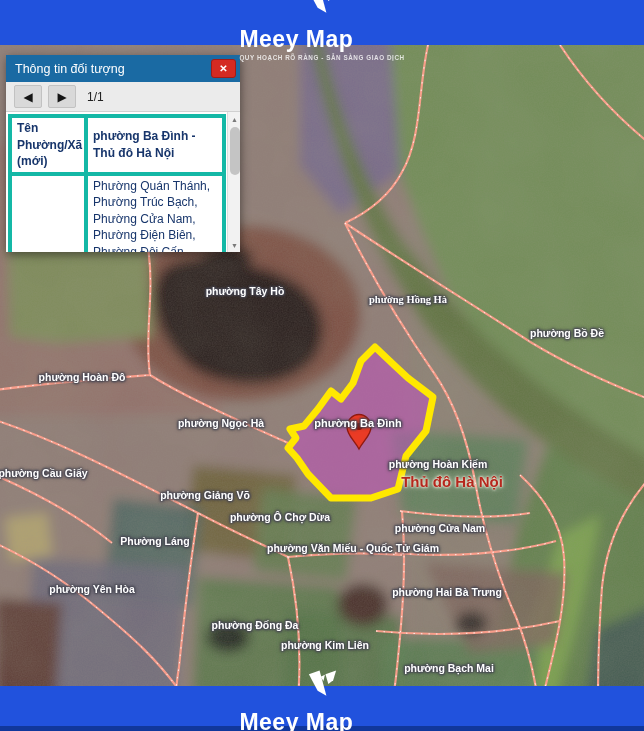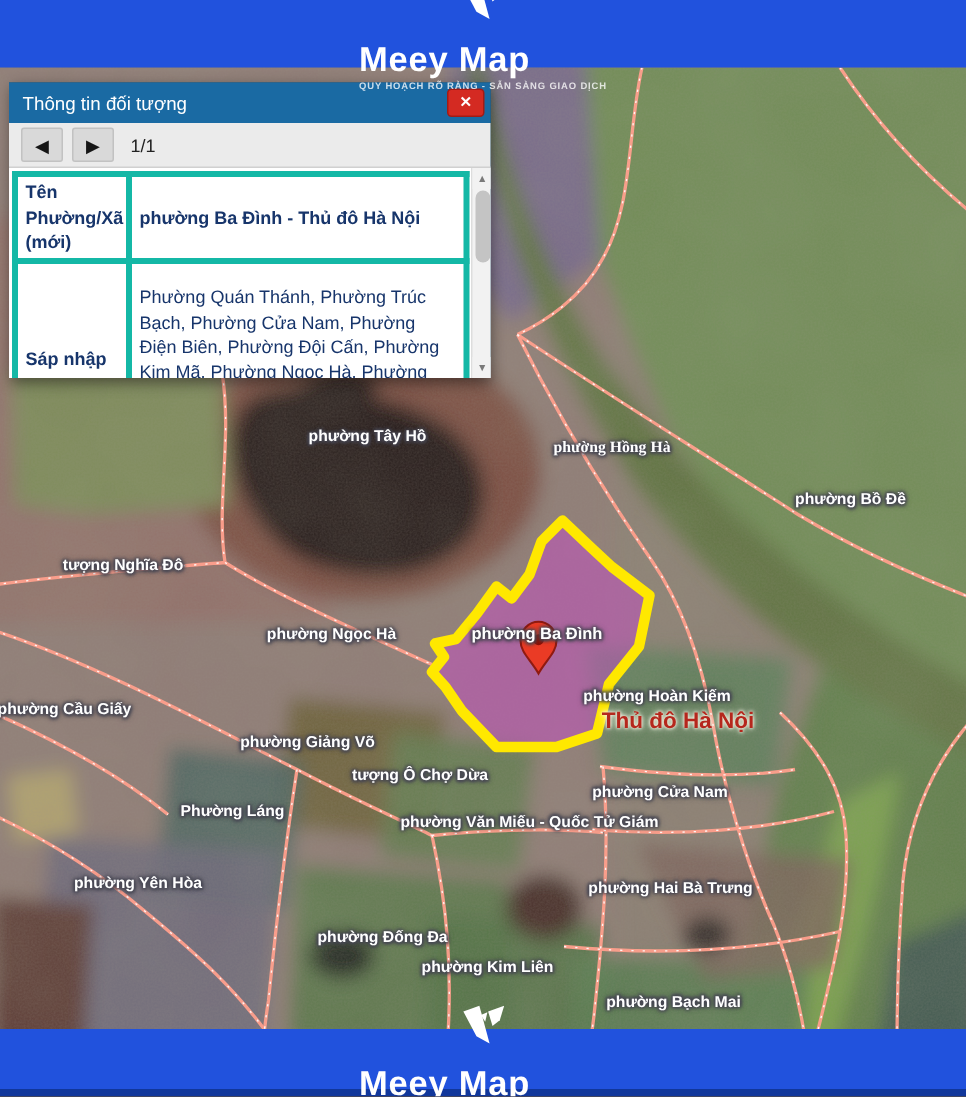--- a/index.html
+++ b/index.html
@@ -24,21 +24,21 @@
   .map-labels{position:absolute;top:0;left:0;width:100%;height:100%;z-index:5;pointer-events:none;}
   .ward-label{position:absolute;transform:translate(-50%,-50%);white-space:nowrap;
       color:#fff;font-size:10.5px;font-weight:700;
       text-shadow:-1px -1px 2px rgba(72,72,84,.95),1px -1px 2px rgba(72,72,84,.95),
                   -1px 1px 2px rgba(72,72,84,.95),1px 1px 2px rgba(72,72,84,.95),0 0 4px rgba(60,60,70,.8);}
   .ward-label.city{color:var(--city-red,#b5271d);font-size:15px;font-weight:800;
       text-shadow:0 0 2px #f2e8d6,0 0 3px rgba(255,255,245,.95),0 0 6px rgba(255,255,235,.8);}
   .ward-label.selected{font-size:11px;}
 
   
-  .popup{position:absolute;left:6px;top:55px;width:321px;z-index:20;
+  .popup{position:absolute;left:6px;top:55px;width:234px;z-index:20;
          box-shadow:1px 3px 9px rgba(0,0,0,.45);background:#0c4a6e;}
   .popup-titlebar{height:27px;background:var(--popup-titlebar,#1a6aa3);display:flex;align-items:center;
          padding:0 4px 0 9px;}
   .popup-title{color:#fff;font-size:12.5px;flex:1;}
   .popup-close{width:25px;height:19px;background:var(--close-red,#d42a22);border:1px solid #a31b15;
          border-radius:3px;color:#fff;font-size:10px;font-weight:700;line-height:1;
          display:flex;align-items:center;justify-content:center;cursor:pointer;padding:0;}
   .popup-nav{height:30px;background:#ebebeb;display:flex;align-items:center;gap:6px;
          padding:0 8px;border-bottom:1px solid #d0d0d0;}
   .nav-btn{width:28px;height:23px;background:#d9d9d9;border:1px solid #c2c2c2;border-radius:2px;
@@ -163,28 +163,28 @@
       <g filter="url(#blur0)">
         <path d="M359,404 C354,395 347,390 347,382 C347,375 352.4,369.5 359,369.5 C365.6,369.5 371,375 371,382 C371,390 364,395 359,404 Z" fill="var(--pin,#ea3b25)" stroke="#8f1a10" stroke-width="1.4"></path>
         <circle cx="359" cy="381.5" r="3.6" fill="#8f1208"></circle>
       </g>
     </svg>
 
     <div class="map-labels">
         <div class="ward-label" style="left: 245px; top: 246px;">phường Tây Hồ</div>
         <div class="ward-label" style="left: 408px; top: 254px; font-family: Liberation Serif, serif;">phường Hồng Hà</div>
         <div class="ward-label" style="left: 567px; top: 288px;">phường Bồ Đề</div>
-        <div class="ward-label" style="left: 82px; top: 332px;">tượng Nghĩa Đô</div>
+        <div class="ward-label" style="left: 82px; top: 332px;">phường Hoàn Đô</div>
         <div class="ward-label" style="left: 221px; top: 378px;">phường Ngọc Hà</div>
         <div class="ward-label selected" style="left: 358px; top: 378px;">phường Ba Đình</div>
         <div class="ward-label" style="left: 438px; top: 419px;">phường Hoàn Kiếm</div>
         <div class="ward-label city" style="left: 452px; top: 436px;">Thủ đô Hà Nội</div>
         <div class="ward-label" style="left: 43px; top: 428px;">phường Cầu Giấy</div>
         <div class="ward-label" style="left: 205px; top: 450px;">phường Giảng Võ</div>
-        <div class="ward-label" style="left: 280px; top: 472px;">tượng Ô Chợ Dừa</div>
+        <div class="ward-label" style="left: 280px; top: 472px;">phường Ô Chợ Dừa</div>
         <div class="ward-label" style="left: 440px; top: 483px;">phường Cửa Nam</div>
         <div class="ward-label" style="left: 155px; top: 496px;">Phường Láng</div>
         <div class="ward-label" style="left: 353px; top: 503px;">phường Văn Miếu - Quốc Tử Giám</div>
         <div class="ward-label" style="left: 92px; top: 544px;">phường Yên Hòa</div>
         <div class="ward-label" style="left: 447px; top: 547px;">phường Hai Bà Trưng</div>
         <div class="ward-label" style="left: 255px; top: 580px;">phường Đống Đa</div>
         <div class="ward-label" style="left: 325px; top: 600px;">phường Kim Liên</div>
         <div class="ward-label" style="left: 449px; top: 623px;">phường Bạch Mai</div>
       </div>
   </div>

